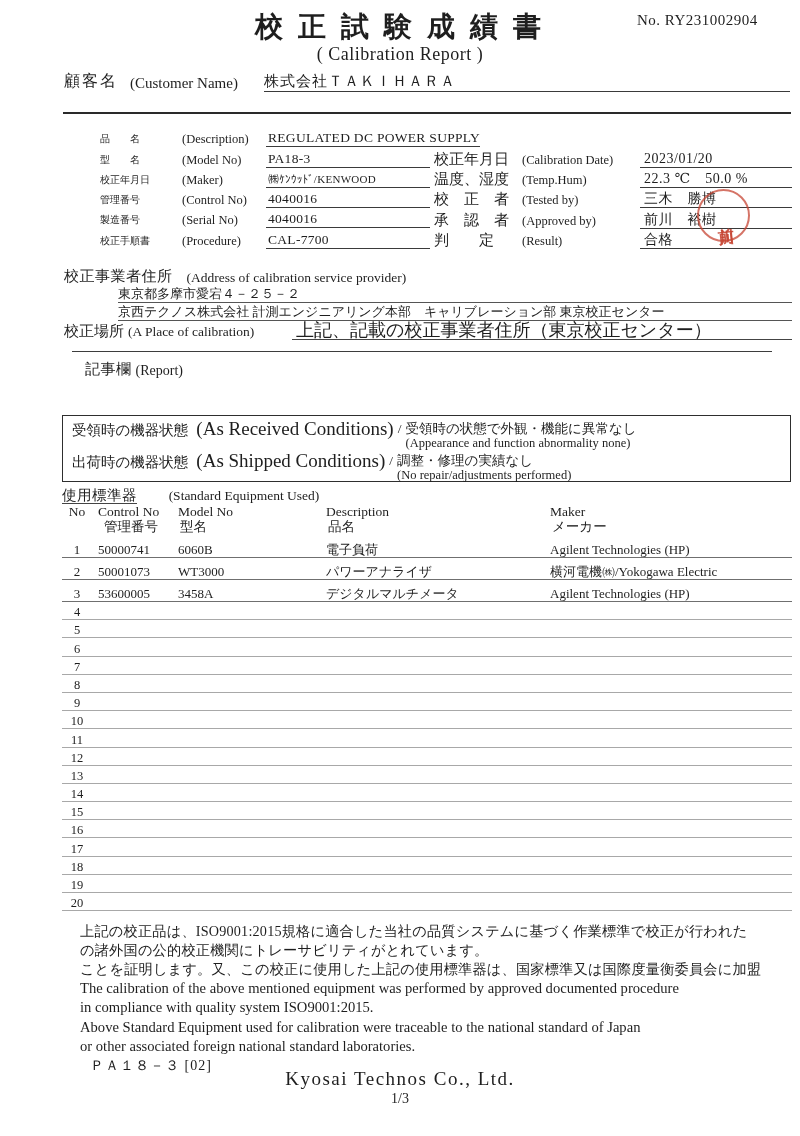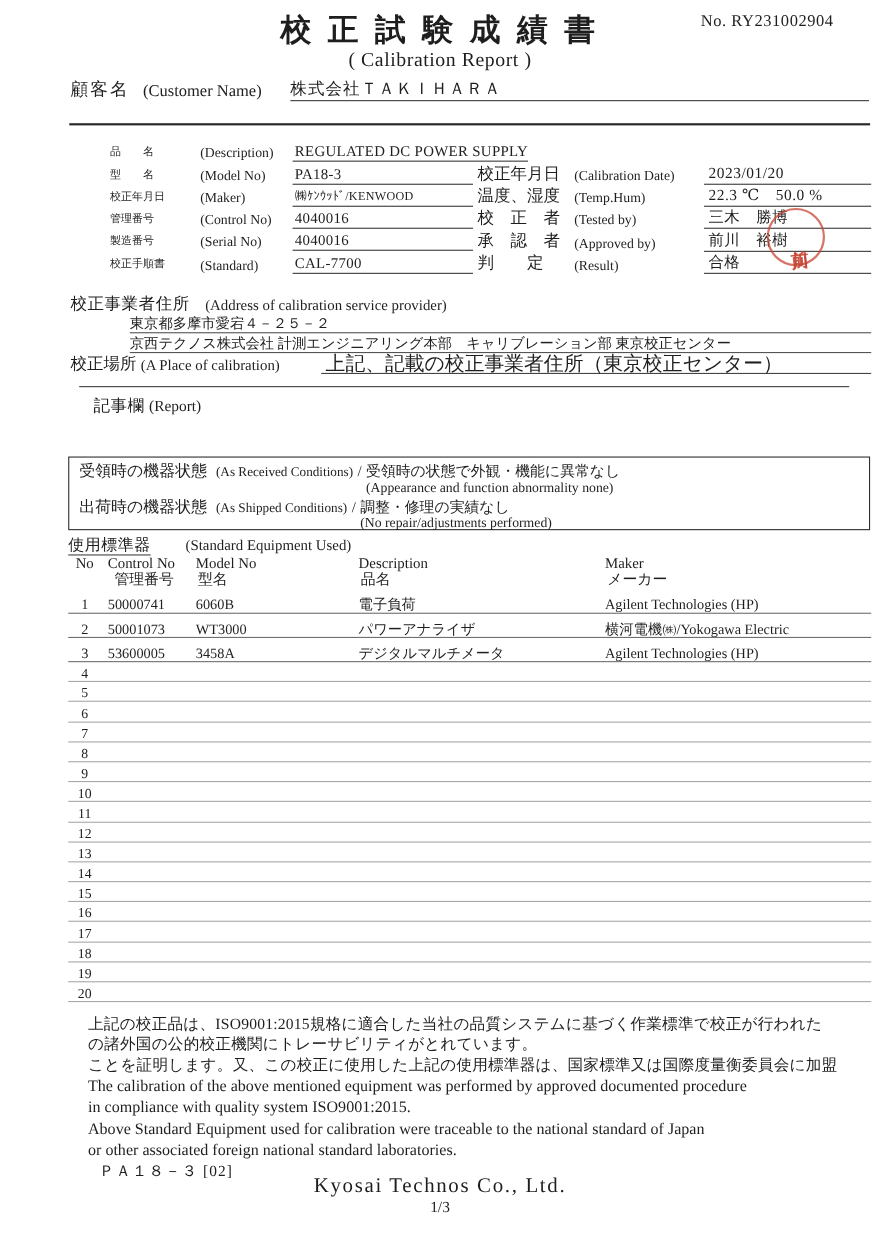--- a/index.html
+++ b/index.html
@@ -52,21 +52,21 @@
   .rule-mid{position:absolute;top:351px;left:72px;width:700px;border-top:1.5px solid #3d3d3d;}
   .report-row{position:absolute;top:360px;left:85px;display:flex;align-items:flex-end;}
   .r-jp{font-size:15px;letter-spacing:.5px;}
   .r-en{font-size:14px;margin-left:4px;}
   
   .cond-box{position:absolute;top:415px;left:62px;width:729px;height:67px;border:1.5px solid #2e2e2e;
             box-sizing:border-box;padding:5px 8px 0 9px;}
   .cond-row{display:flex;margin-bottom:3px;}
   .cond-left{white-space:nowrap;line-height:16px;}
   .cl-jp{font-size:14.5px;}
-  .cl-en{font-size:12px;margin-left:4px;}
+  .cl-en{font-size:19px;margin-left:4px;}
   .cond-sep{margin:0 4px;font-size:13.5px;line-height:16px;}
   .cond-right{line-height:14px;}
   .cr-jp{font-size:13.5px;line-height:15px;display:block;}
   .cr-en{font-size:12.5px;line-height:14px;display:block;}
   
   .equip{position:absolute;top:486px;left:62px;width:730px;}
   .eq-title{height:18px;font-size:14.5px;}
   .eq-title .jp{border-bottom:1px solid #444;letter-spacing:.5px;text-align:center;}
   .eq-title .en{font-size:13.5px;margin-left:28px;}
   .eq-head-en{display:flex;height:15px;font-size:13.5px;line-height:15px;}
@@ -126,21 +126,21 @@
       <span class="fl-en">(Control No)</span>
       <span class="fl-val">4040016</span>
     </div>
     <div class="frow">
       <span class="fl-label">製造番号</span>
       <span class="fl-en">(Serial No)</span>
       <span class="fl-val">4040016</span>
     </div>
     <div class="frow">
       <span class="fl-label">校正手順書</span>
-      <span class="fl-en">(Standard)</span>
+      <span class="fl-en">(Procedure)</span>
       <span class="fl-val">CAL-7700</span>
     </div>
   </div>
 
   <div class="fields-right">
     <div class="frow">
       <span class="fr-label">校正年月日</span>
       <span class="fr-en">(Calibration Date)</span>
       <span class="fr-val">2023/01/20</span>
     </div>

